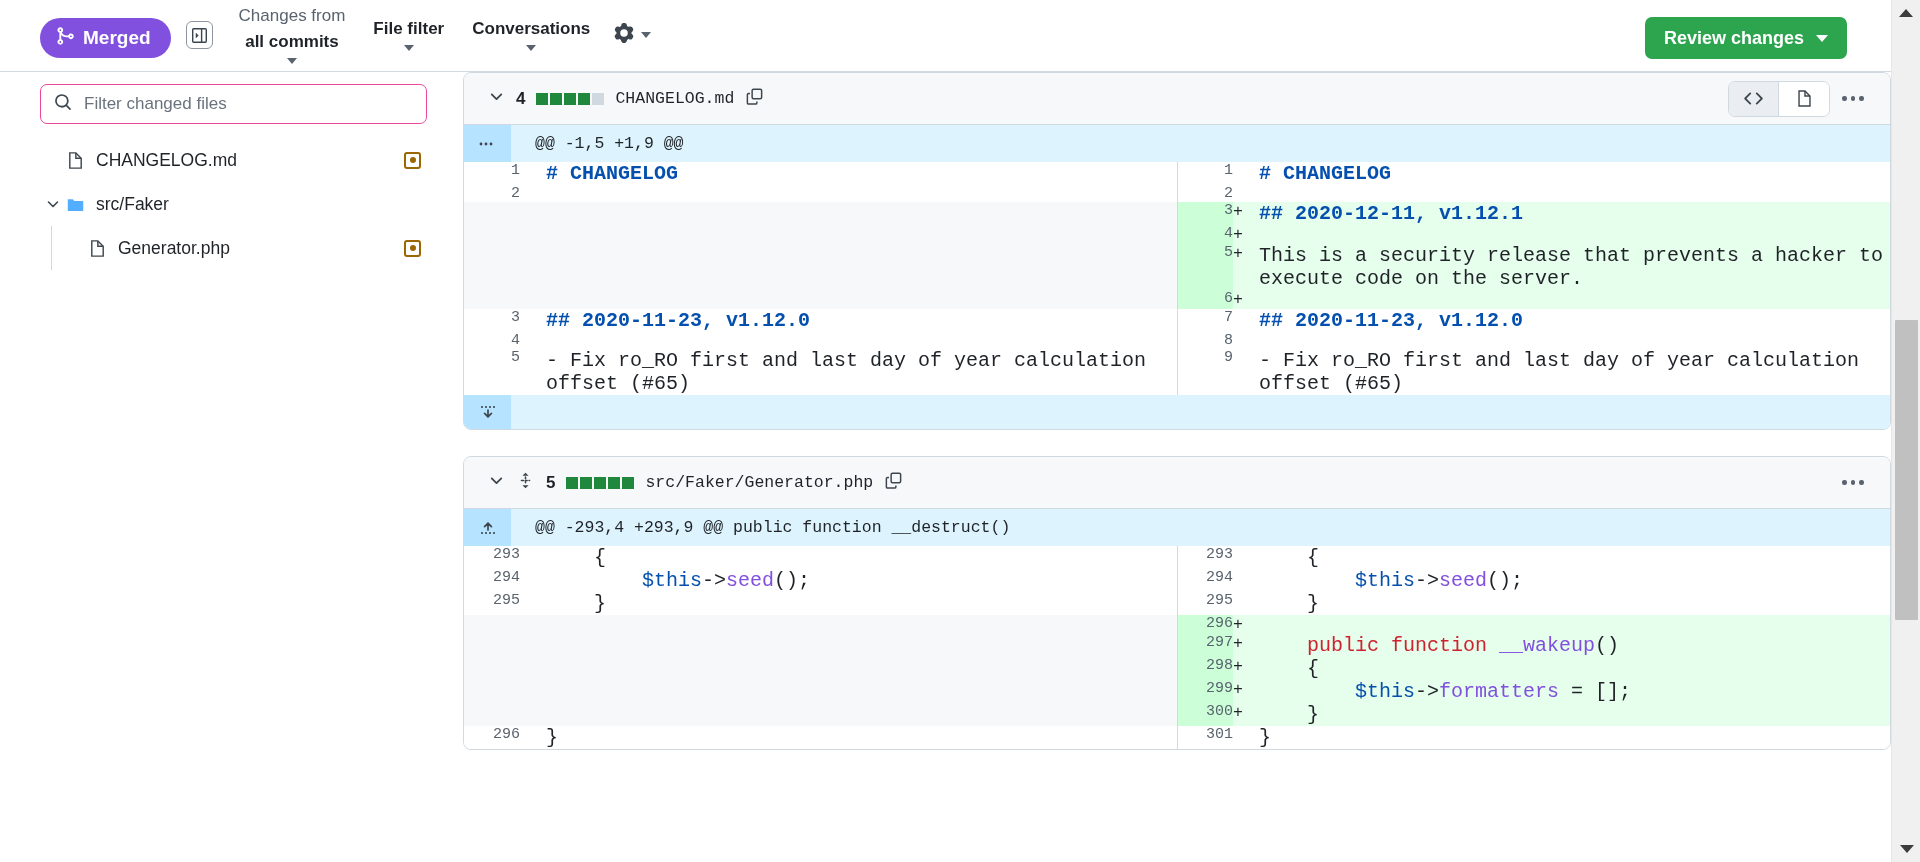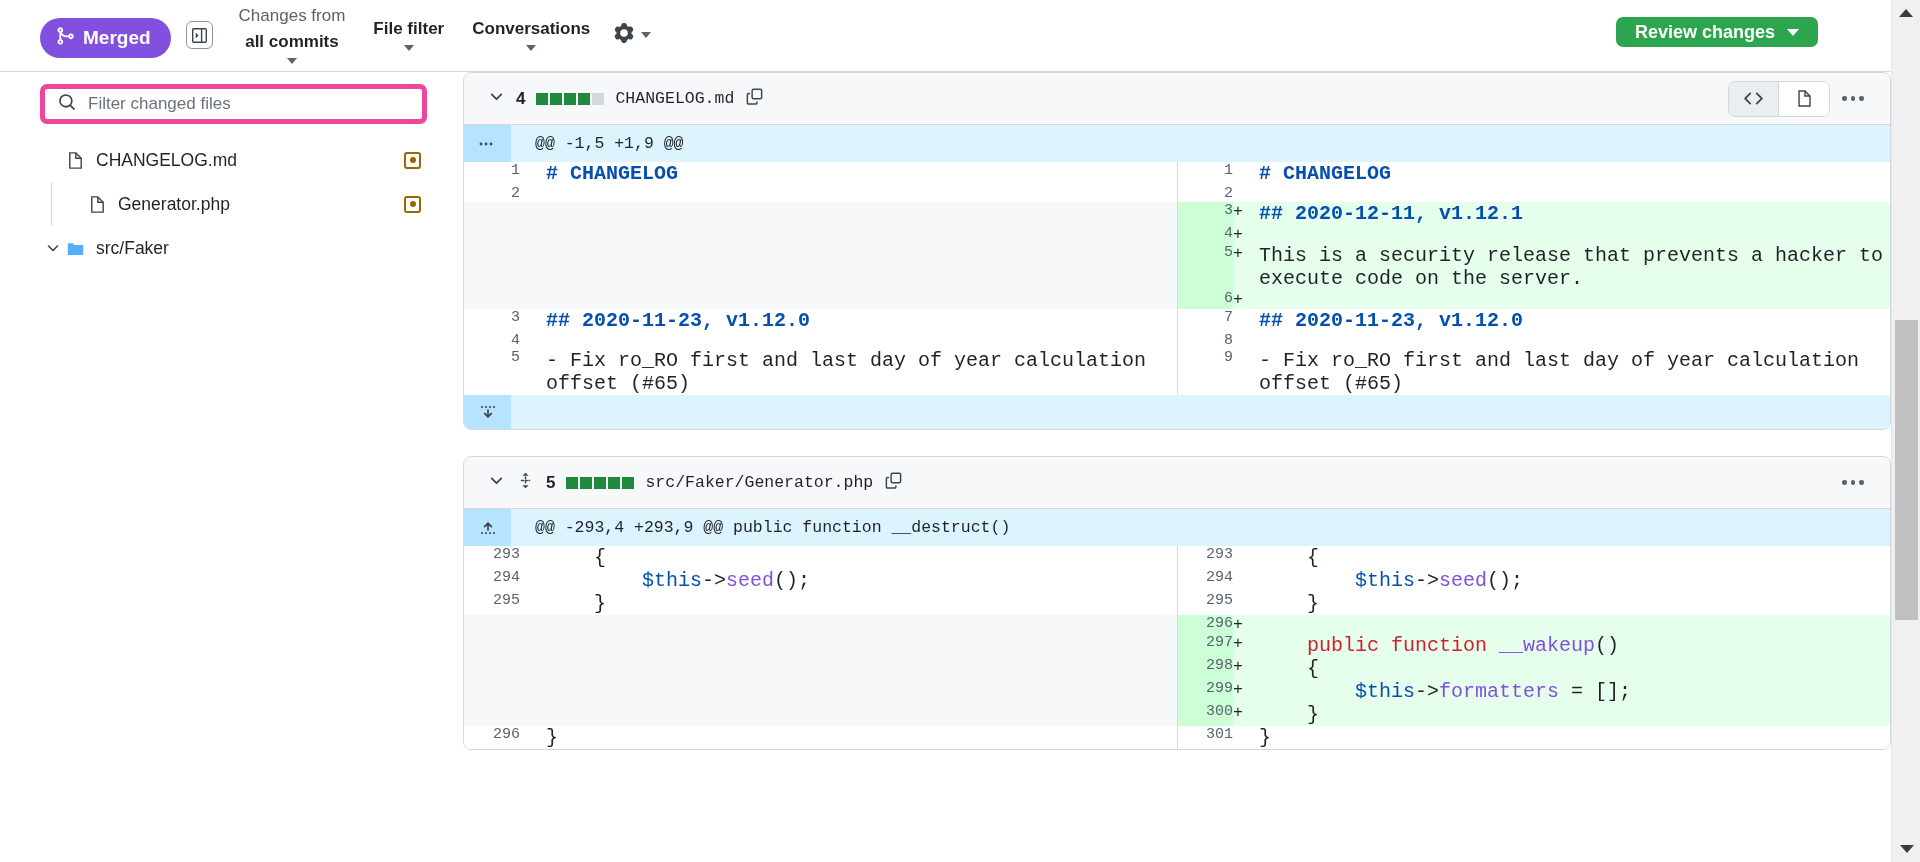--- a/index.html
+++ b/index.html
@@ -49,38 +49,38 @@
   }
   .tb-item .strong { color: #1f2328; font-weight: bold; }
   .caret {
     width: 0; height: 0; border-left: 5px solid transparent;
     border-right: 5px solid transparent; border-top: 6px solid #59636e;
     display: inline-block; flex: none;
   }
   .gear-item { display: flex; align-items: center; gap: 7px; padding: 0 10px; cursor: pointer; }
 
   .review-btn {
-    position: absolute; right: 73px; top: 17px;
-    height: 30px; padding: 0 19px;
+    position: absolute; right: 44px; top: 17px;
+    height: 42px; padding: 0 19px;
     background: #2da44e; color: #fff; border: none; border-radius: 7px;
     font-size: 18px; font-weight: bold; font-family: "Liberation Sans", sans-serif;
     display: flex; align-items: center; gap: 12px; cursor: pointer;
   }
   .caret-white {
     width: 0; height: 0; border-left: 6px solid transparent;
     border-right: 6px solid transparent; border-top: 7px solid #fff;
   }
 
   
   .sidebar {
     position: absolute; left: 0; top: 72px; width: 455px; height: 790px;
     background: #fff; padding: 12px 28px 0 40px;
   }
   .filter-box {
-    position: relative; height: 40px; border: 5px solid #ec4899; border-radius: 7px;
+    position: relative; height: 40px; border: 1px solid #ec4899; border-radius: 7px;
     background: #fff; display: flex; align-items: center; padding: 0 10px 0 13px; gap: 10px;
   }
   .filter-input {
     border: none; outline: none; background: transparent; flex: 1;
     font-size: 17px; font-family: "Liberation Sans", sans-serif; color: #1f2328;
   }
   .filter-input::placeholder { color: #6a737d; }
 
   .tree { margin-top: 14px; }
   .tree-row {
@@ -276,46 +276,46 @@
             <path d="M3.2 1.6h5.1l4.5 4.5v8.3H3.2z"></path>
             <path d="M8.3 1.6v4.5h4.5"></path>
           </svg>
         </span>
         <span class="tree-label">CHANGELOG.md</span>
         <span class="status-sq">
             <i></i>
           </span>
       </div>
 
+      <div class="tree-row">
+        <span class="chev">
+          <svg width="16" height="16" viewBox="0 0 16 16" fill="none" stroke="#3d464e" stroke-width="1.6" stroke-linecap="round" stroke-linejoin="round" aria-hidden="true">
+            <path d="M3.5 6 8 10.5 12.5 6"></path>
+          </svg>
+        </span>
+        <span class="ficon">
+          <svg width="19" height="19" viewBox="0 0 16 16" fill="#54aeff" aria-hidden="true">
+            <path d="M1.5 3.5h4.2l1.3 1.5h7.5v8.5h-13Z"></path>
+          </svg>
+        </span>
+        <span class="tree-label">src/Faker</span>
+      </div>
+
       <div class="tree-row indent indent-guide">
         <span class="chev"></span>
         <span class="ficon">
           <svg width="19" height="19" viewBox="0 0 16 16" fill="none" stroke="#3d464e" stroke-width="1.2" aria-hidden="true">
             <path d="M3.2 1.6h5.1l4.5 4.5v8.3H3.2z"></path>
             <path d="M8.3 1.6v4.5h4.5"></path>
           </svg>
         </span>
         <span class="tree-label">Generator.php</span>
         <span class="status-sq">
             <i></i>
           </span>
-      </div>
-
-      <div class="tree-row">
-        <span class="chev">
-          <svg width="16" height="16" viewBox="0 0 16 16" fill="none" stroke="#3d464e" stroke-width="1.6" stroke-linecap="round" stroke-linejoin="round" aria-hidden="true">
-            <path d="M3.5 6 8 10.5 12.5 6"></path>
-          </svg>
-        </span>
-        <span class="ficon">
-          <svg width="19" height="19" viewBox="0 0 16 16" fill="#54aeff" aria-hidden="true">
-            <path d="M1.5 3.5h4.2l1.3 1.5h7.5v8.5h-13Z"></path>
-          </svg>
-        </span>
-        <span class="tree-label">src/Faker</span>
       </div>
 
     </div>
   </div>
 
   <div class="diff-area">
 
     <div class="file-card">
       <div class="file-header">
         <div class="fh-left">

